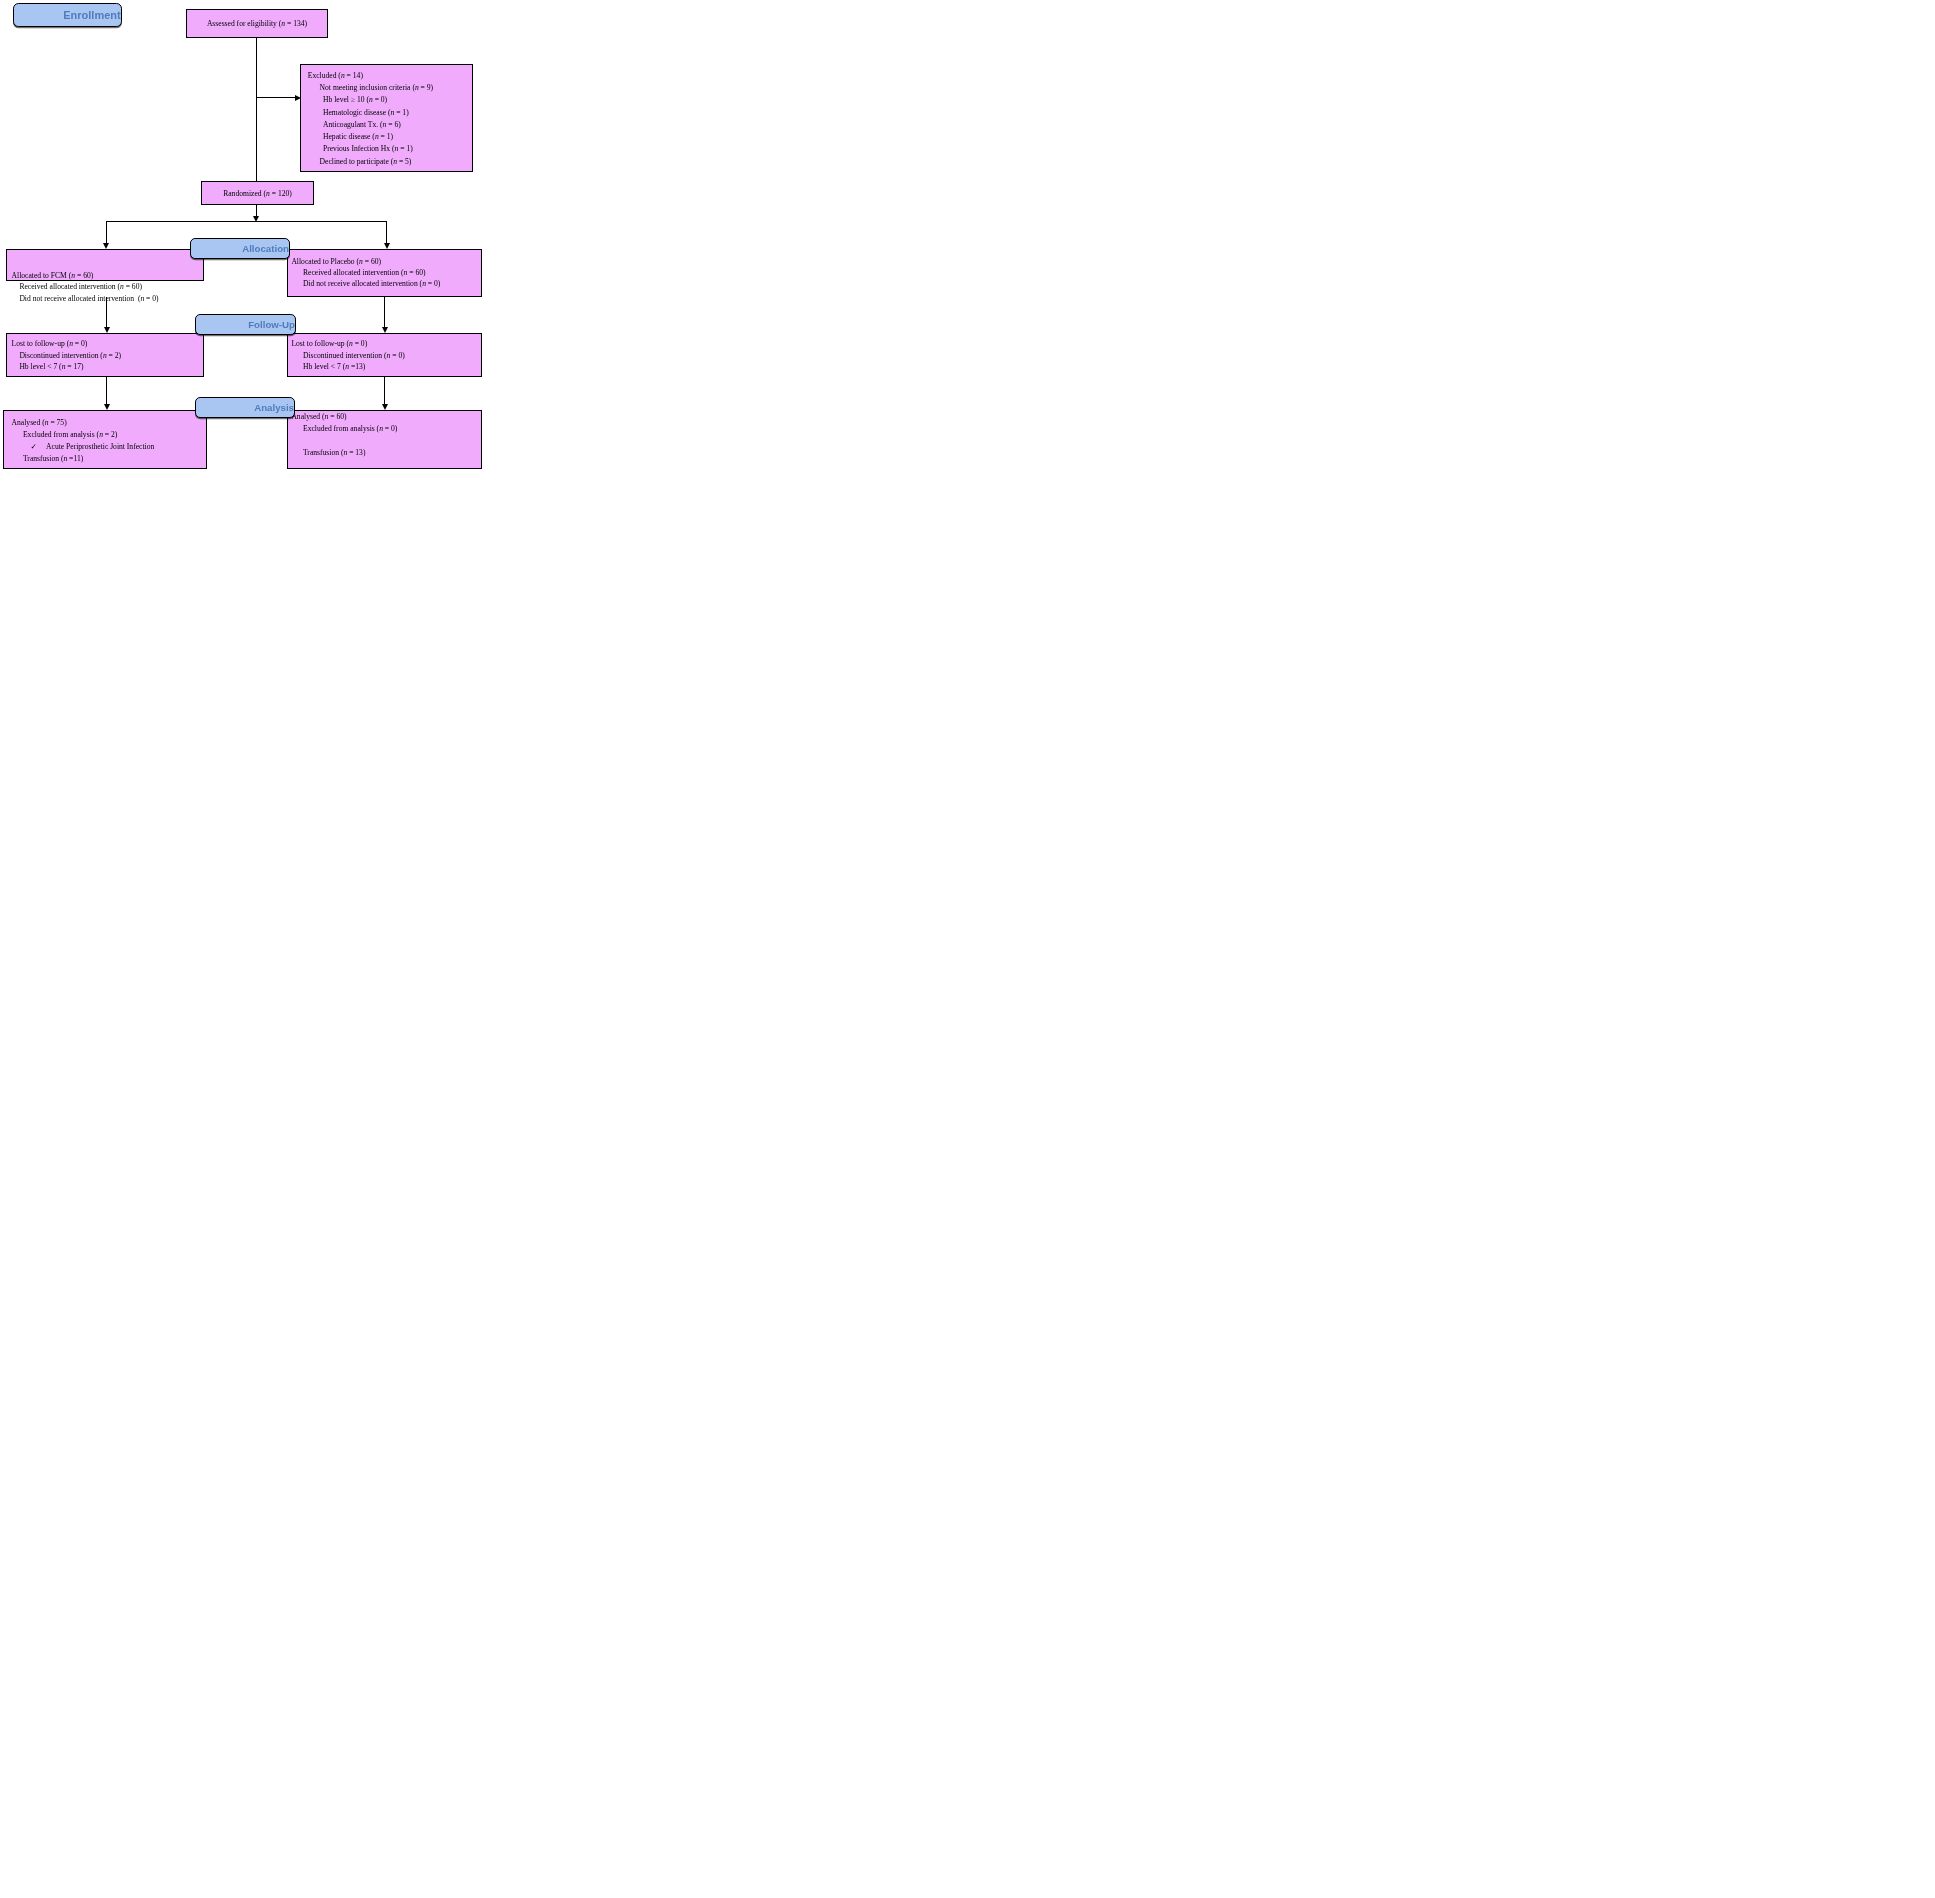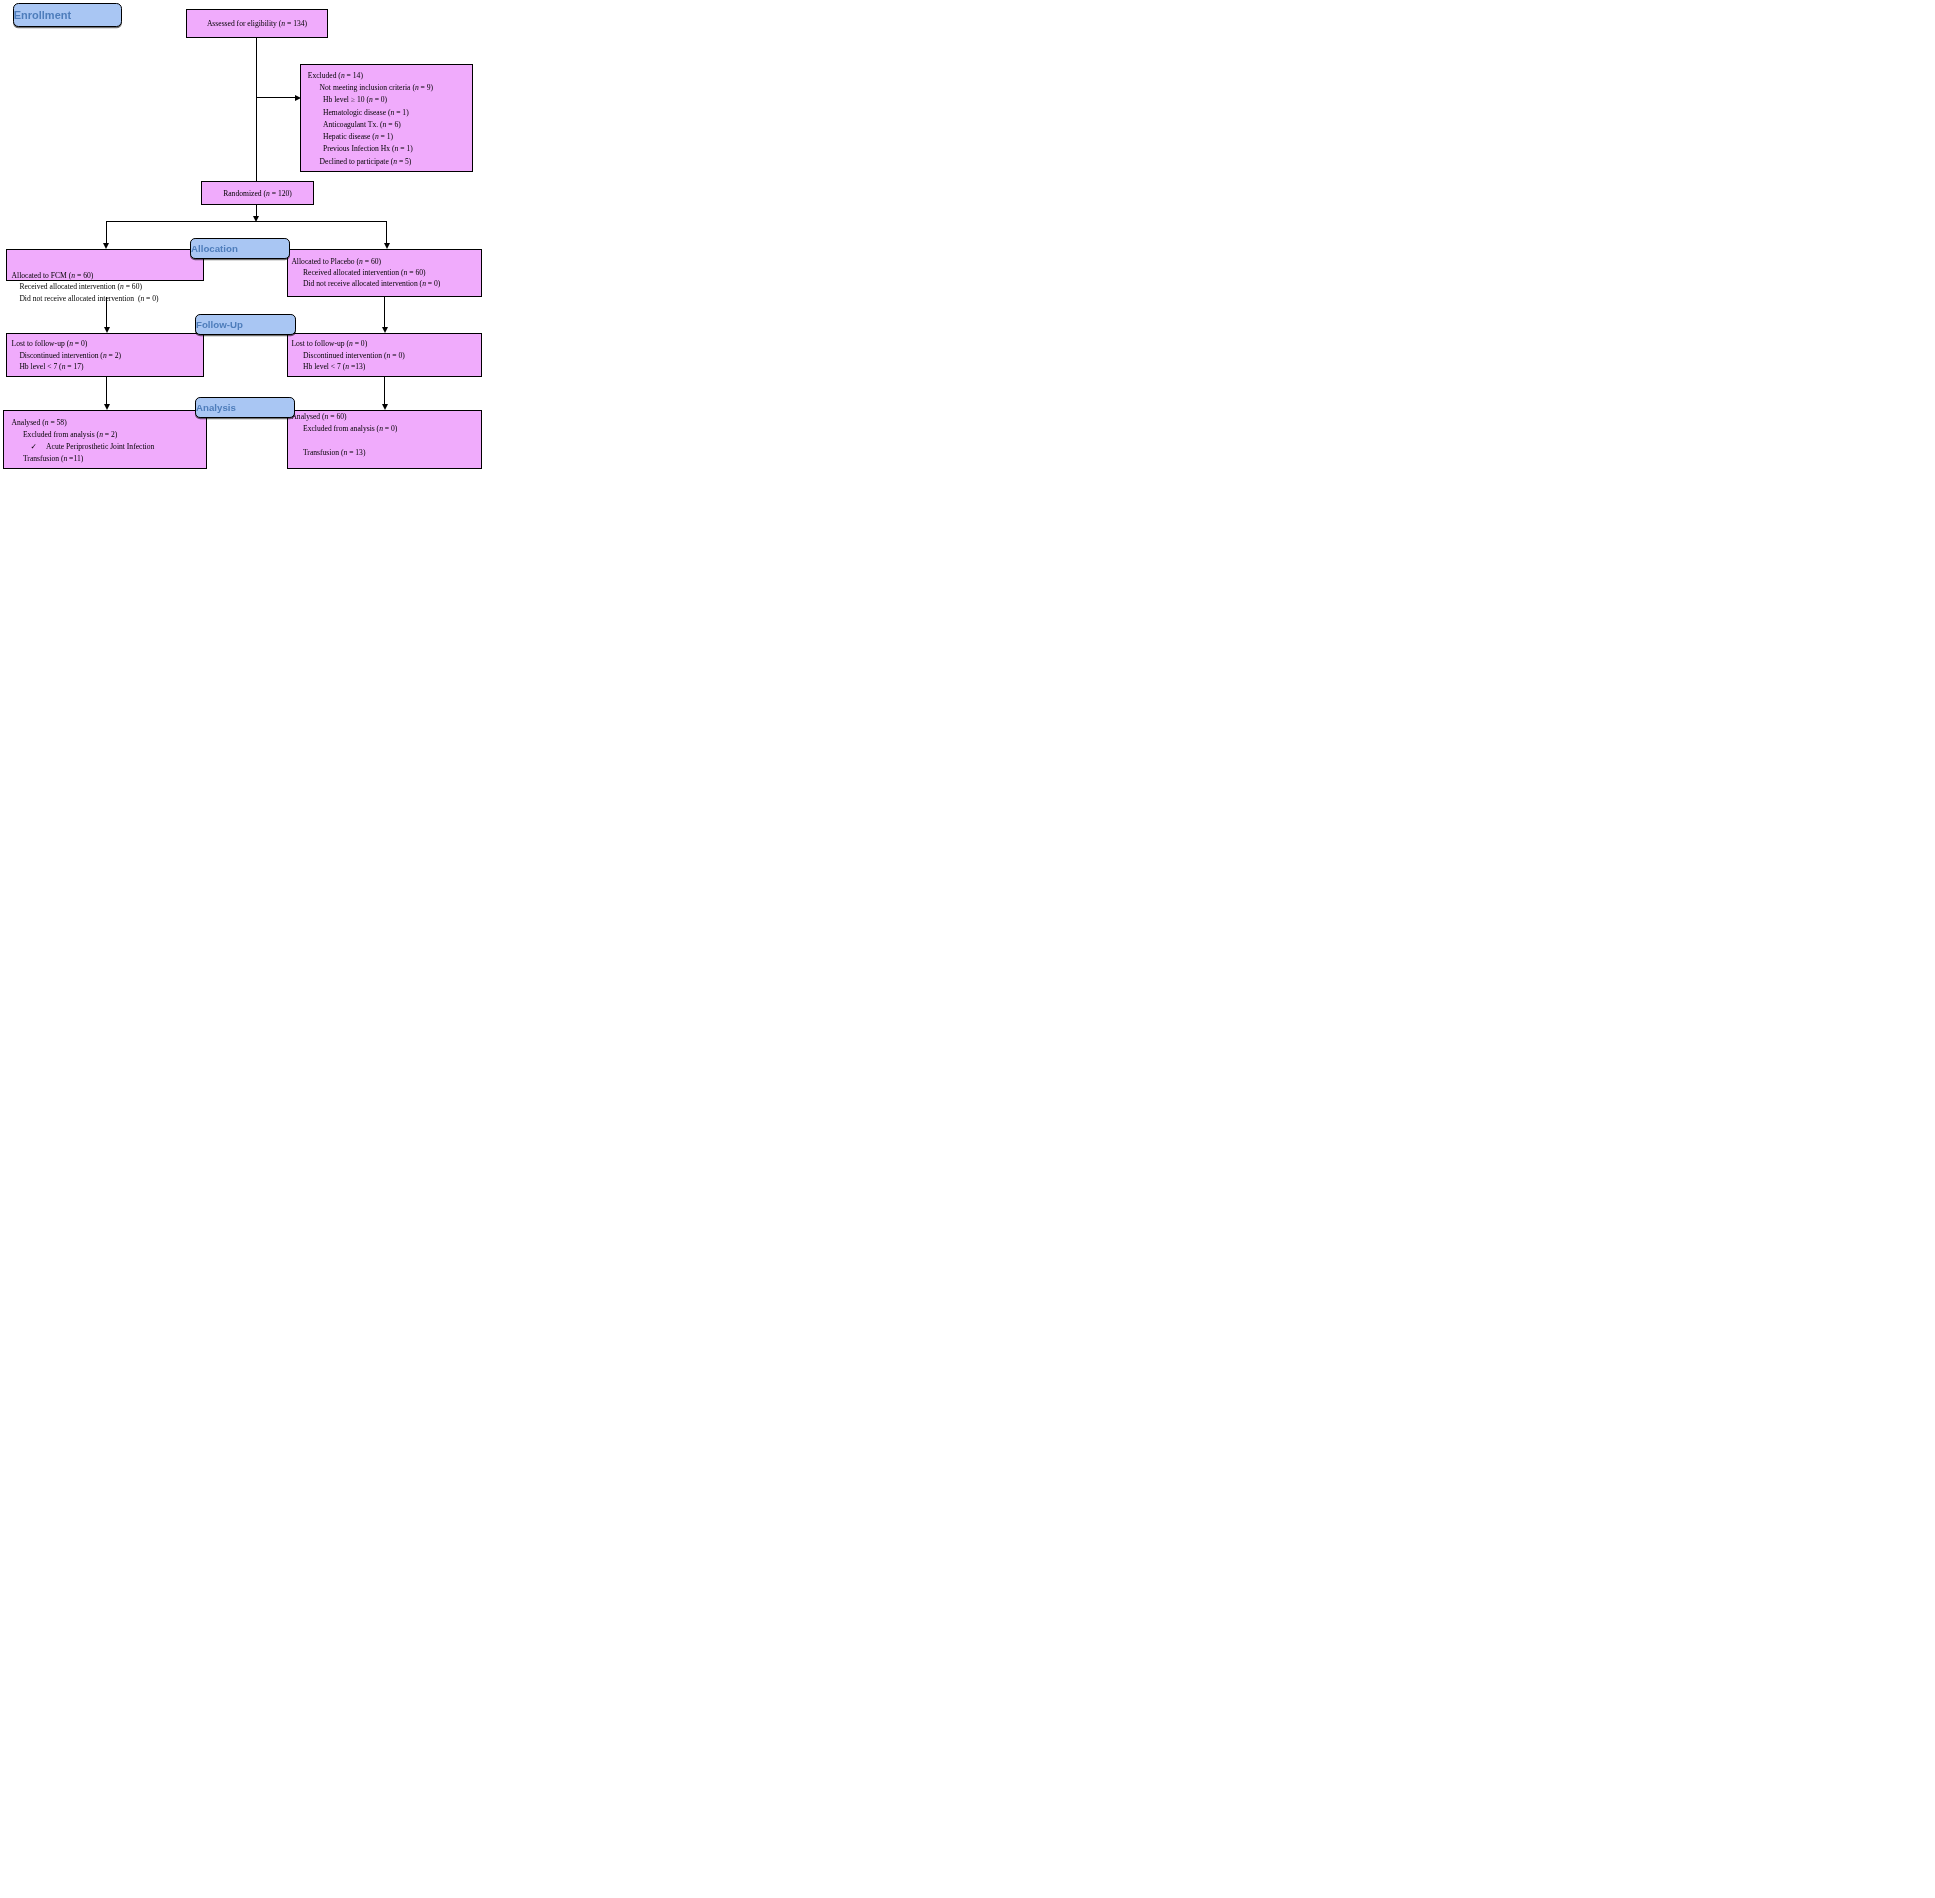--- a/index.html
+++ b/index.html
@@ -6,21 +6,21 @@
   #page{position:relative;width:484px;height:475px;background:#ffffff;overflow:hidden;
         font-family:"Liberation Serif", serif;color:#000;}
 
   
   .wbox{position:absolute;background:#f0abfc;border:solid #000;border-width:1.3px 0.8px;box-sizing:border-box;z-index:2;}
   .center{display:flex;align-items:center;justify-content:center;text-align:center;}
   .txt18{font-size:7.6px;}
 
   
   .band{position:absolute;background:#a9c6f3;border:1.3px solid #000;border-radius:5.1px;
-        box-shadow:0 1.3px 0 rgba(0,0,0,0.55);display:flex;align-items:center;justify-content:flex-start;
+        box-shadow:0 1.3px 0 rgba(0,0,0,0.55);display:flex;align-items:center;justify-content:flex-end;
         font-family:"Liberation Sans", sans-serif;font-weight:bold;color:#4e7dbb;z-index:3;box-sizing:border-box;}
 
   
   .ln{position:absolute;background:#000;z-index:1;}
   .ah-down{position:absolute;width:0;height:0;border-left:3px solid transparent;
            border-right:3px solid transparent;border-top:6px solid #000;z-index:1;}
   .ah-right{position:absolute;width:0;height:0;border-top:3px solid transparent;
             border-bottom:3px solid transparent;border-left:6px solid #000;z-index:1;}
 
   
@@ -123,21 +123,21 @@
       <div class="tline l1"><span>Discontinued intervention (</span><span class="it">n</span><span> = 2)</span></div>
       <div class="tline l1"><span>Hb level &lt; 7 (</span><span class="it">n</span><span> = 17)</span></div>
     </div>
   <div class="wbox rightcol" id="box-fu-placebo">
       <div class="tline l0"><span>Lost to follow-up (</span><span class="it">n</span><span> = 0)</span></div>
       <div class="tline l1"><span>Discontinued intervention (</span><span class="it">n</span><span> = 0)</span></div>
       <div class="tline l1"><span>Hb level &lt; 7 (</span><span class="it">n</span><span> =13)</span></div>
     </div>
 
   <div class="wbox" id="box-an-fcm">
-      <div class="tline l0"><span>Analysed (</span><span class="it">n</span><span> = 58)</span></div>
+      <div class="tline l0"><span>Analysed (</span><span class="it">n</span><span> = 75)</span></div>
       <div class="tline l1"><span>Excluded from analysis (</span><span class="it">n</span><span> = 2)</span></div>
       <div class="tline l2"><span class="chk">✓</span><span>Acute Periprosthetic Joint Infection</span></div>
       <div class="tline l1"><span>Transfusion (</span><span class="it">n</span><span> =11)</span></div>
     </div>
   <div class="wbox rightcol" id="box-an-placebo">
       <div class="tline l0"><span>Analysed (</span><span class="it">n</span><span> = 60)</span></div>
       <div class="tline l1"><span>Excluded from analysis (</span><span class="it">n</span><span> = 0)</span></div>
       <div class="tline l1">&nbsp;</div>
       <div class="tline l1"><span>Transfusion (</span><span class="it">n</span><span> = 13)</span></div>
     </div>

